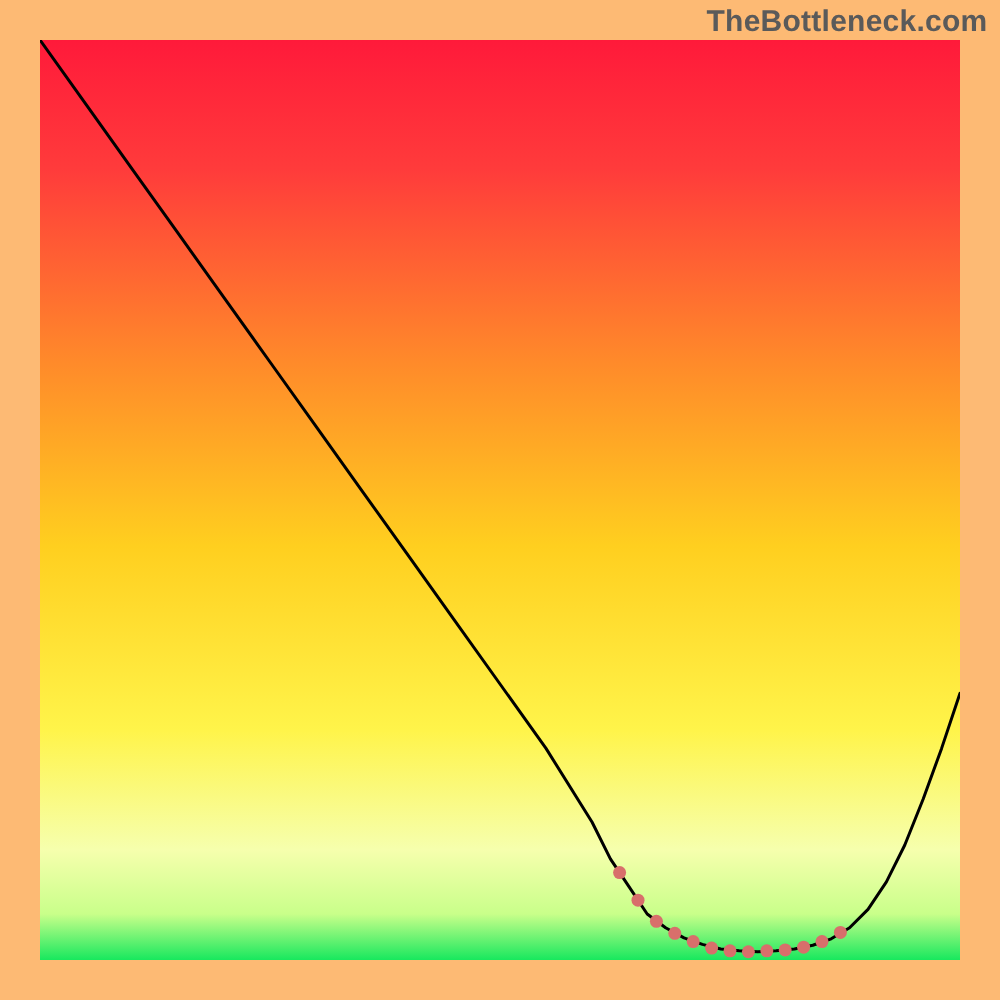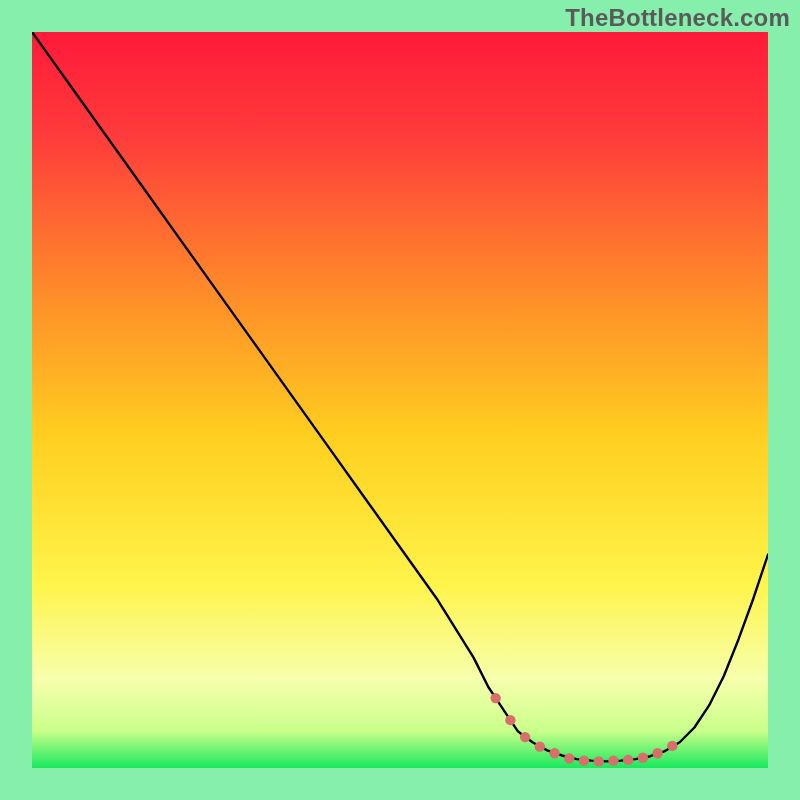--- a/index.html
+++ b/index.html
@@ -1,21 +1,21 @@
 <!DOCTYPE html>
 <html><head>
 <meta charset="utf-8">
 <style>
   * { margin: 0; padding: 0; box-sizing: border-box; }
   html, body { width: 800px; height: 800px; overflow: hidden; background: #000; }
   .frame {
     position: absolute;
     left: 0; top: 0;
     width: 800px; height: 800px;
-    background: #86efac;
+    background: #fdba74;
   }
   .watermark {
     position: absolute;
     top: 4px;
     right: 10px;
     font-family: Arial, Helvetica, sans-serif;
     font-size: 24px;
     font-weight: bold;
     color: #5a5a5a;
     letter-spacing: 0.2px;

